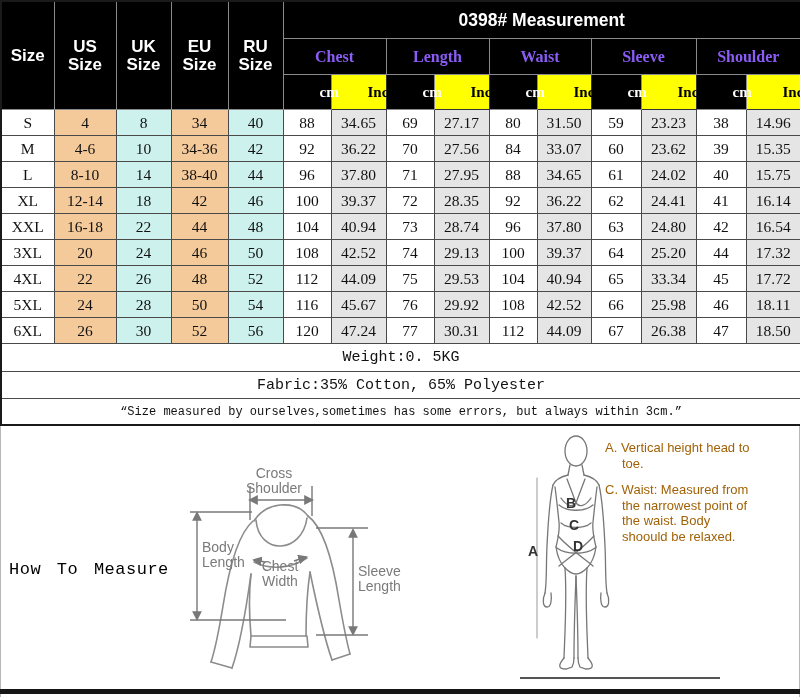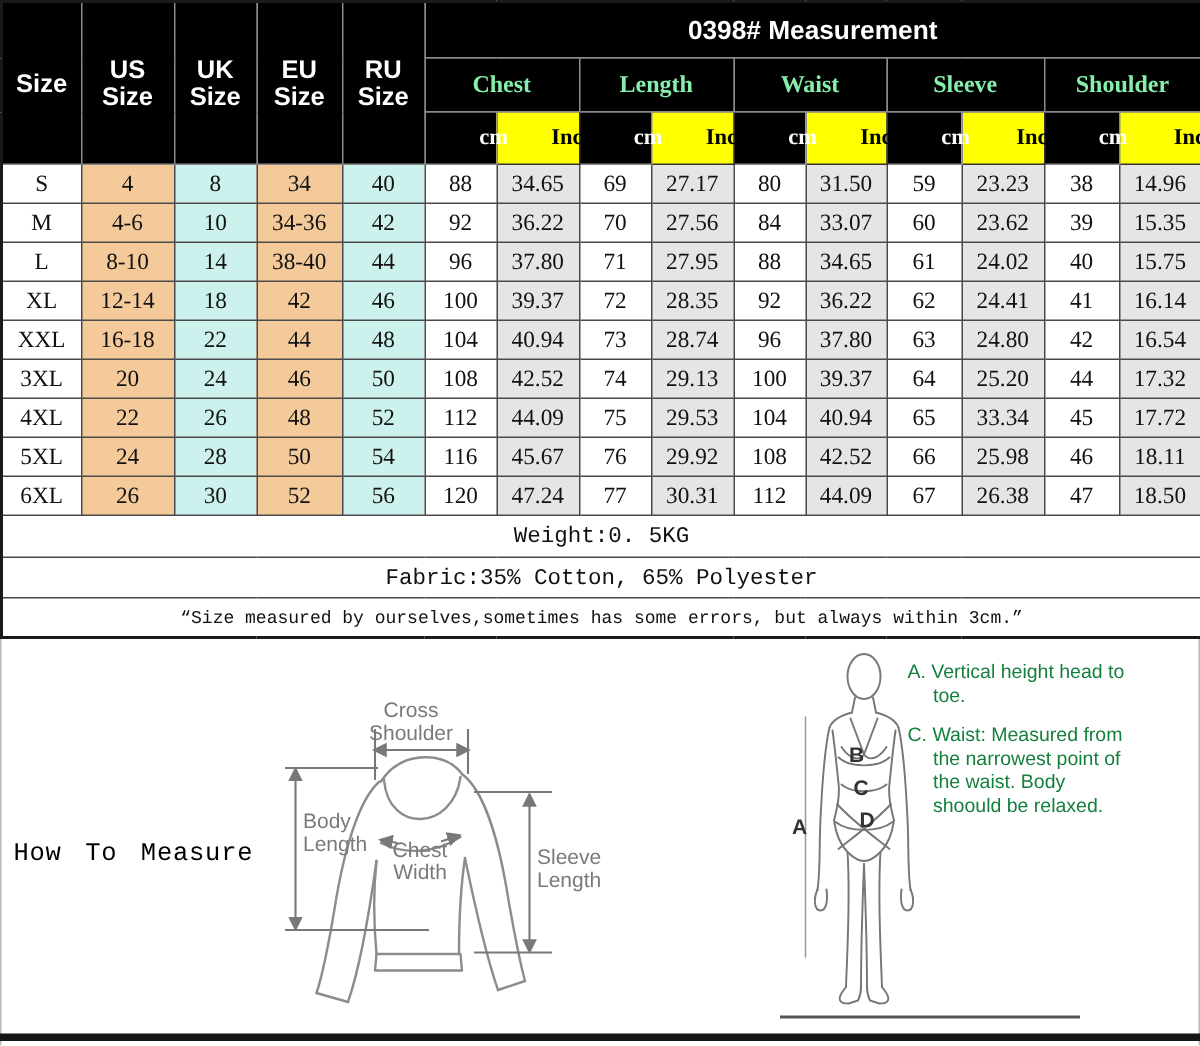--- a/index.html
+++ b/index.html
@@ -6,21 +6,21 @@
   .sheet{position:relative;width:800px;height:697px;background:#fff;overflow:hidden;
          font-family:"Liberation Sans",sans-serif;}
 
   
   table.size-table{width:800px;border-collapse:collapse;table-layout:fixed;
                    border:2px solid #1a1a1a;box-sizing:border-box;}
   .size-table th,.size-table td{border:1px solid #4a4a4a;padding:0;text-align:center;vertical-align:middle;}
   .size-table th.hd,.size-table th.grp,.size-table th.ucm{border-color:#8a8a8a;}
   th.hd{background:#000;color:#fff;font:bold 17px/1.05 "Liberation Sans",sans-serif;}
   th.hd.title{font-size:17.5px;}
-  th.grp{background:#000;color:#86efac;font:bold 16px "Liberation Serif",serif;text-align:center;}
+  th.grp{background:#000;color:#8b5cf6;font:bold 16px "Liberation Serif",serif;text-align:center;}
   th.ucm{background:#000;color:#fff;font:bold 15px "Liberation Serif",serif;}
   th.uin{background:#ffff00;color:#000;font:bold 15px "Liberation Serif",serif;border-color:#333;}
   tr.r1 th{height:36px;} tr.r2 th{height:35px;} tr.r3 th{height:34px;padding-left:36px;}
   .size-table td{font:15.5px "Liberation Serif",serif;color:#111;height:25px;}
   td.us,td.eu{background:#f5ca9b;}
   td.uk,td.ru{background:#cdf2ee;}
   td.vin{background:#e5e5e5;font-weight:normal;}
   td.full{background:#fff;white-space:pre;}
   td.weight{font:15px "Liberation Mono",monospace;height:27px;}
   td.fabric{font:15px "Liberation Mono",monospace;height:26px;}
@@ -29,21 +29,21 @@
   
   .measure-section{position:relative;width:800px;height:276px;box-sizing:border-box;
                    border-left:1px solid #b8b8b8;border-right:1px solid #b8b8b8;background:#fff;}
   .htm-heading{position:absolute;left:8px;top:134px;font:17px "Liberation Mono",monospace;
                color:#000;letter-spacing:.5px;word-spacing:5px;white-space:nowrap;text-align:right;}
   .shirt-svg{position:absolute;left:165px;top:24px;}
   .figure-svg{position:absolute;left:520px;top:4px;}
   .dlabel{position:absolute;font:14px/15px "Liberation Sans",sans-serif;color:#7a7a7a;}
   .flabel{position:absolute;font:bold 14px "Liberation Sans",sans-serif;color:#333;}
   .instructions{position:absolute;left:604px;top:14px;width:146px;
-                font:13px/15.5px "Liberation Sans",sans-serif;color:#15803d;}
+                font:13px/15.5px "Liberation Sans",sans-serif;color:#a16207;}
   .instructions p{margin:0 0 11px 0;text-indent:-17px;padding-left:17px;}
   .underline{position:absolute;left:519px;top:251px;width:200px;height:0;border-top:2px solid #555;}
   .bottom-bar{position:absolute;left:0;bottom:3px;width:800px;height:5px;background:#161616;}
 </style>
 </head>
 <body>
 
 <div class="sheet">
 
   <table class="size-table">

